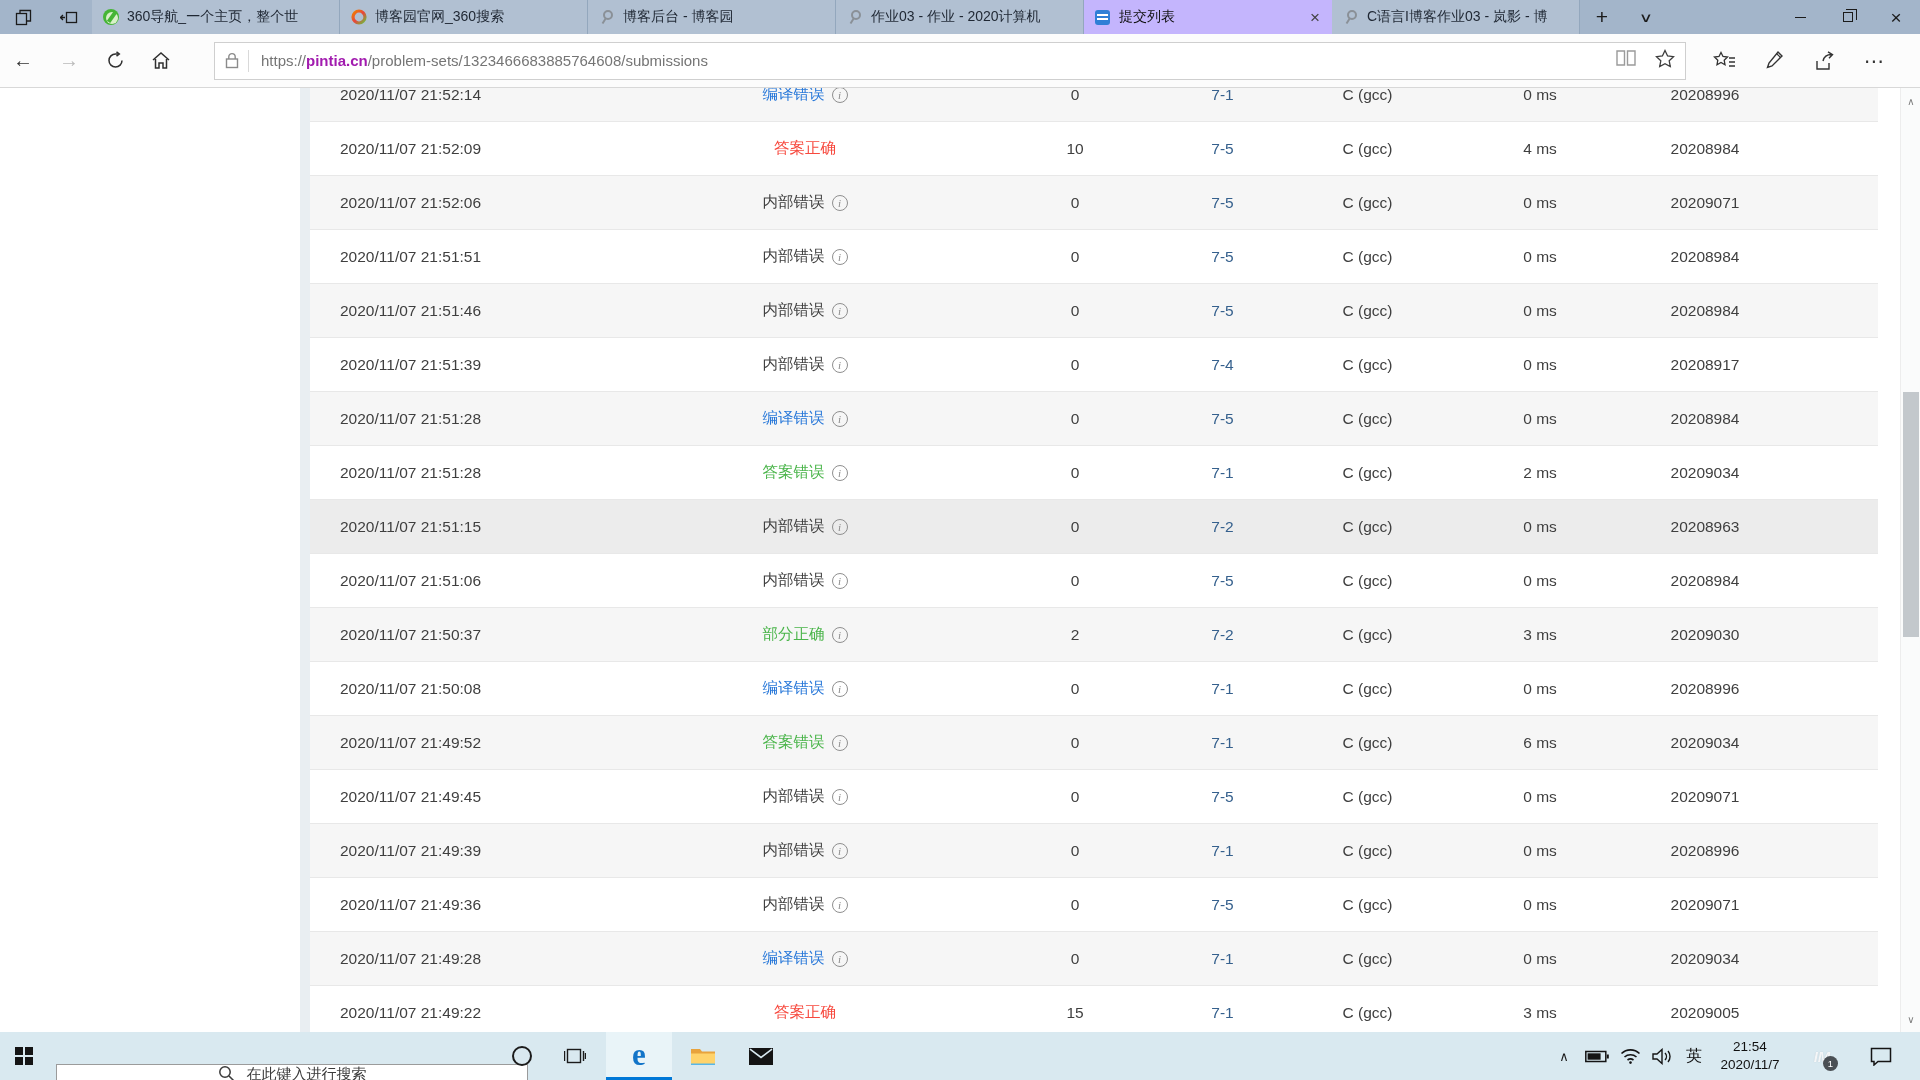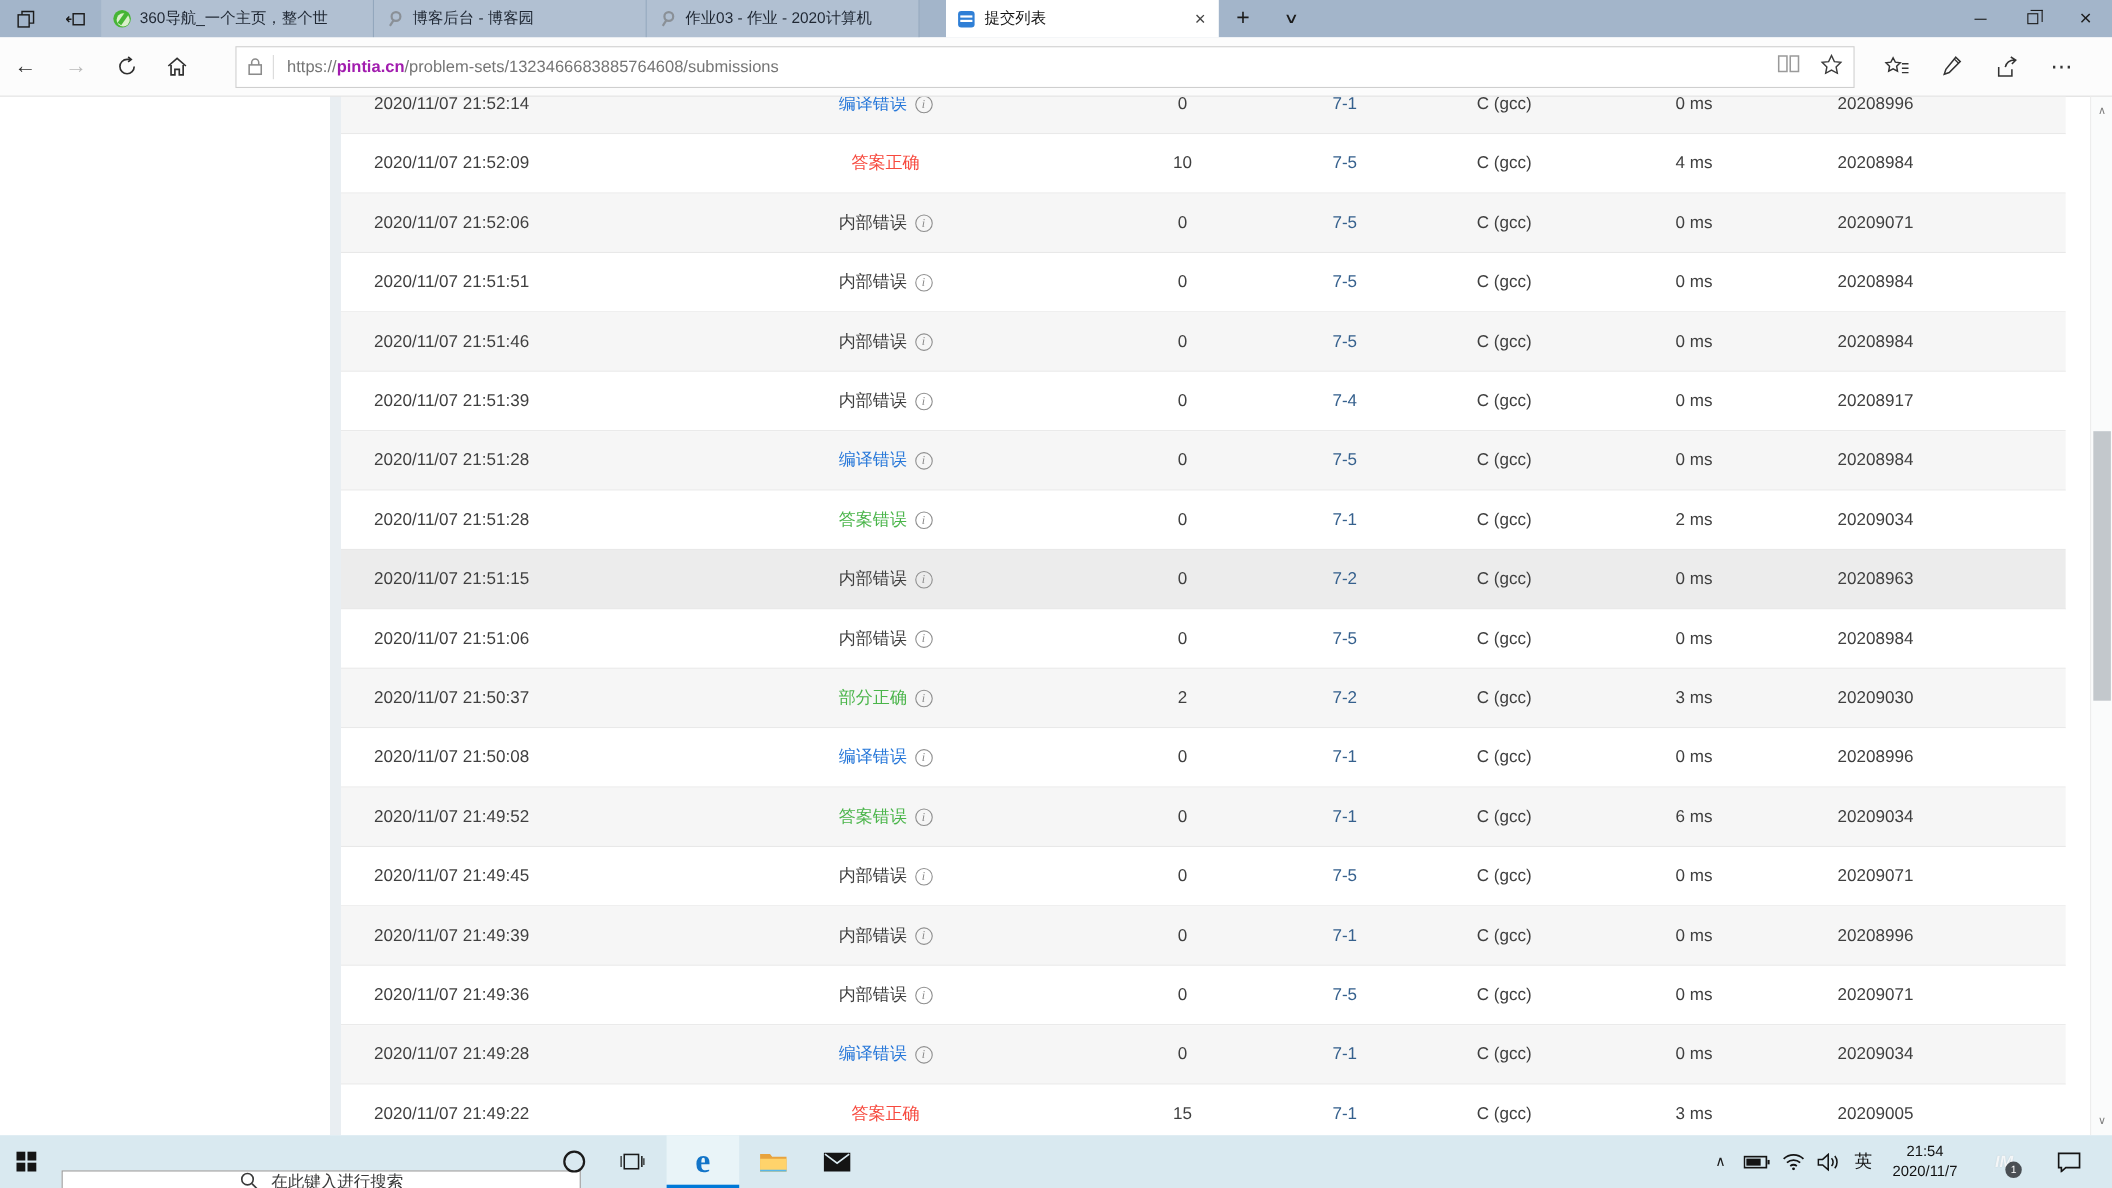--- a/index.html
+++ b/index.html
@@ -4,21 +4,21 @@
 <style>
   * { margin:0; padding:0; box-sizing:border-box; }
   body { font-family:"Liberation Sans","DejaVu Sans",sans-serif; }
   .screen { position:relative; width:1920px; height:1080px; overflow:hidden; background:#fff; }
 
   
   .titlebar { position:absolute; top:0; left:0; width:1920px; height:34px; background:#a3b5ca; display:flex; align-items:stretch; }
   .tab-tools { display:flex; }
   .tab-tool { width:46px; display:flex; align-items:center; justify-content:center; }
   .tab { width:248px; display:flex; align-items:center; gap:8px; padding:0 10px; background:#b1c0d2; border-right:1px solid #93a7bd; overflow:hidden; }
-  .tab.active { background:#ffffff; border-right:none;margin-left:24px; }
+  .tab.active { background:#c4b5fd; border-right:none; }
   .tab-title { flex:1; font-size:14px; color:#1f2733; white-space:nowrap; overflow:hidden; }
   .tab.active .tab-title { color:#111; }
   .tab-close { font-size:17px; color:#444; line-height:1; padding:0 2px; }
   .favicon { width:17px; height:17px; flex:0 0 17px; display:flex; align-items:center; justify-content:center; }
   .fav-360nav { width:16px; height:16px; border-radius:50%; background:#46b535; position:relative; overflow:hidden; }
   .fav-360nav::after { content:''; position:absolute; left:3px; top:3px; width:12px; height:12px; border-radius:50%; background:#d9f0c9; }
   .fav-360nav::before { content:''; position:absolute; z-index:2; left:7px; top:2px; width:4px; height:12px; background:#46b535; transform:rotate(35deg); }
   .fav-doc { width:15px; height:15px; border-radius:3px; background:#2f7fd6; display:flex; flex-direction:column; justify-content:center; gap:2px; padding:0 2px; }
   .fav-doc i { display:block; height:2px; background:#fff; }
   .newtab-btn { width:44px; display:flex; align-items:center; justify-content:center; font-size:21px; font-weight:300; color:#1b1b1b; }
@@ -118,20 +118,35 @@
 
     <div class="tab">
       <span class="favicon">
           <span class="fav-360nav"></span>
         </span>
       <span class="tab-title">360导航_一个主页，整个世</span>
     </div>
     <div class="tab">
       <span class="favicon">
         <svg width="16" height="16" viewBox="0 0 16 16">
+            <defs>
+              <linearGradient id="g360" x1="0" y1="0" x2="1" y2="1">
+                <stop offset="0" stop-color="#f08300"></stop>
+                <stop offset="0.5" stop-color="#e8453c"></stop>
+                <stop offset="1" stop-color="#6cbf3e"></stop>
+              </linearGradient>
+            </defs>
+            <circle cx="8" cy="8" r="6" fill="none" stroke="url(#g360)" stroke-width="3.2"></circle>
+          </svg>
+      </span>
+      <span class="tab-title">博客园官网_360搜索</span>
+    </div>
+    <div class="tab">
+      <span class="favicon">
+        <svg width="16" height="16" viewBox="0 0 16 16">
             <circle cx="9" cy="6" r="4" fill="none" stroke="#8a9097" stroke-width="2"></circle>
             <path d="M7 9 L3.5 14.5" stroke="#8a9097" stroke-width="2" fill="none"></path>
           </svg>
       </span>
       <span class="tab-title">博客后台 - 博客园</span>
     </div>
     <div class="tab">
       <span class="favicon">
         <svg width="16" height="16" viewBox="0 0 16 16">
             <circle cx="9" cy="6" r="4" fill="none" stroke="#8a9097" stroke-width="2"></circle>
@@ -142,20 +157,29 @@
     </div>
     <div class="tab active">
       <span class="favicon">
           <span class="fav-doc">
             <i></i>
             <i></i>
           </span>
         </span>
       <span class="tab-title">提交列表</span>
       <span class="tab-close">×</span>
+    </div>
+    <div class="tab">
+      <span class="favicon">
+        <svg width="16" height="16" viewBox="0 0 16 16">
+            <circle cx="9" cy="6" r="4" fill="none" stroke="#8a9097" stroke-width="2"></circle>
+            <path d="M7 9 L3.5 14.5" stroke="#8a9097" stroke-width="2" fill="none"></path>
+          </svg>
+      </span>
+      <span class="tab-title">C语言I博客作业03 - 岚影 - 博</span>
     </div>
 
     <div class="newtab-btn">
         <span>+</span>
       </div>
     <div class="tablist-btn">
         <span>∨</span>
       </div>
 
     <div class="win-controls">

